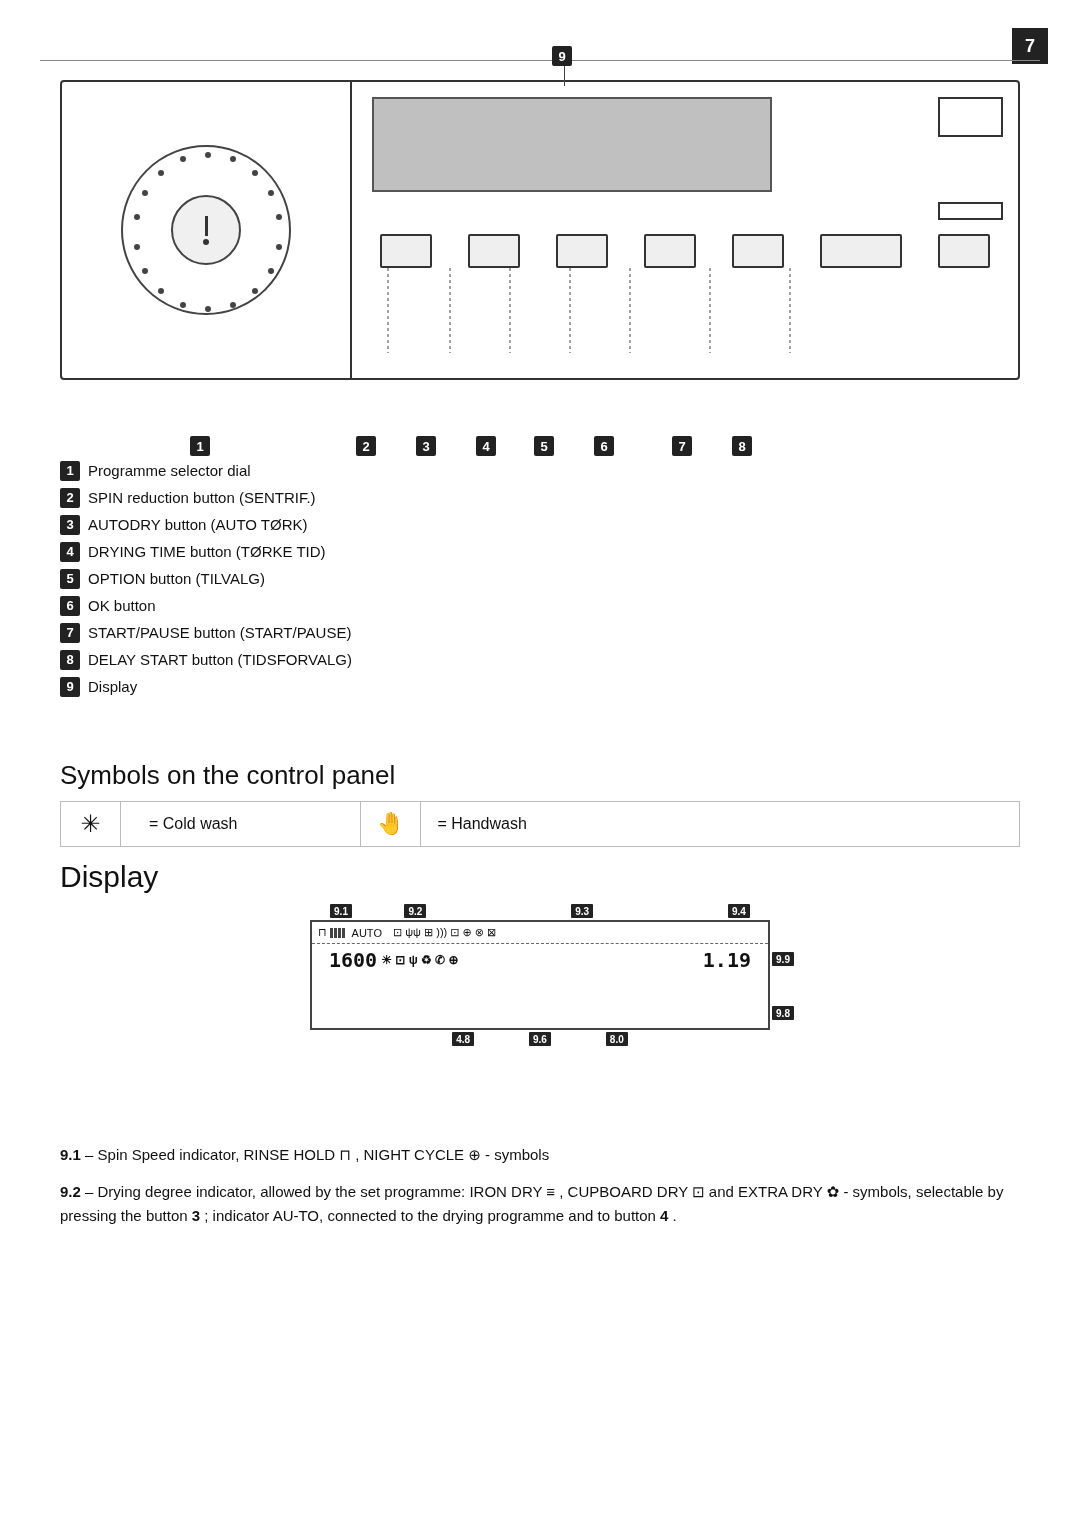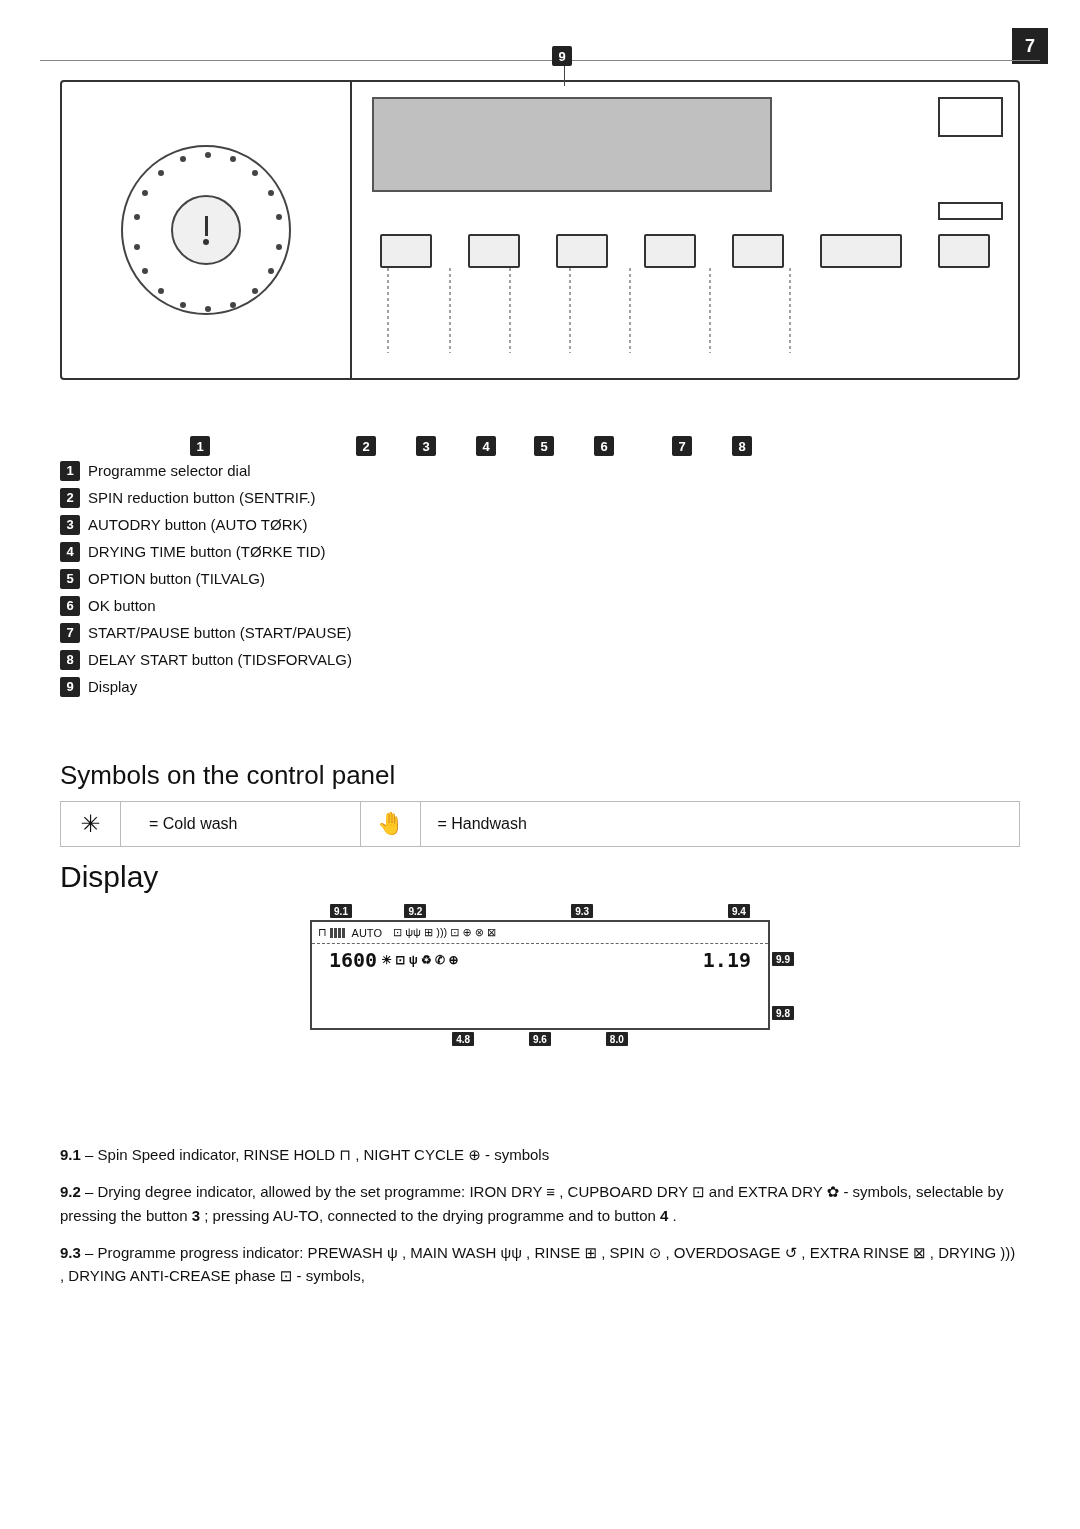--- a/index.html
+++ b/index.html
@@ -525,19 +525,15 @@
   </div>
 </div>
 
 <div class="desc-section">
   <p>
     <span class="desc-bold">9.1</span>
     <span> – Spin Speed indicator, RINSE HOLD ⊓ , NIGHT CYCLE ⊕ - symbols</span>
   </p>
   <p>
     <span class="desc-bold">9.2</span>
-    <span> – Drying degree indicator, allowed by the set programme: IRON DRY ≡ , CUPBOARD DRY ⊡ and EXTRA DRY ✿ - symbols, selectable by pressing the button </span><span class="desc-bold">3</span><span> ; pressing AU-TO, connected to the drying programme and to button </span><span class="desc-bold">4</span><span> .</span>
-  </p>
-  <p>
-    <span class="desc-bold">9.3</span>
-    <span> – Programme progress indicator: PREWASH ψ , MAIN WASH ψψ , RINSE ⊞ , SPIN ⊙ , OVERDOSAGE ↺ , EXTRA RINSE ⊠ , DRYING ))) , DRYING ANTI-CREASE phase ⊡ - symbols,</span>
+    <span> – Drying degree indicator, allowed by the set programme: IRON DRY ≡ , CUPBOARD DRY ⊡ and EXTRA DRY ✿ - symbols, selectable by pressing the button </span><span class="desc-bold">3</span><span> ; indicator AU-TO, connected to the drying programme and to button </span><span class="desc-bold">4</span><span> .</span>
   </p>
 </div>
 
 </body></html>

